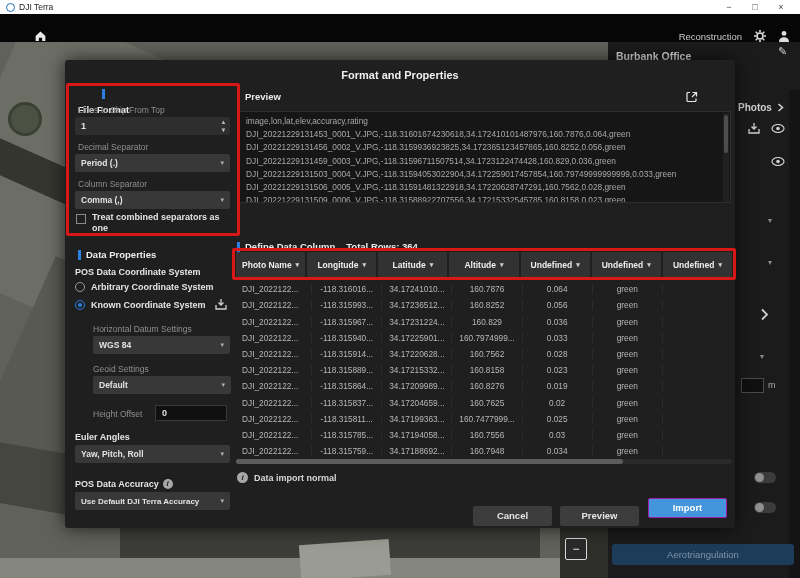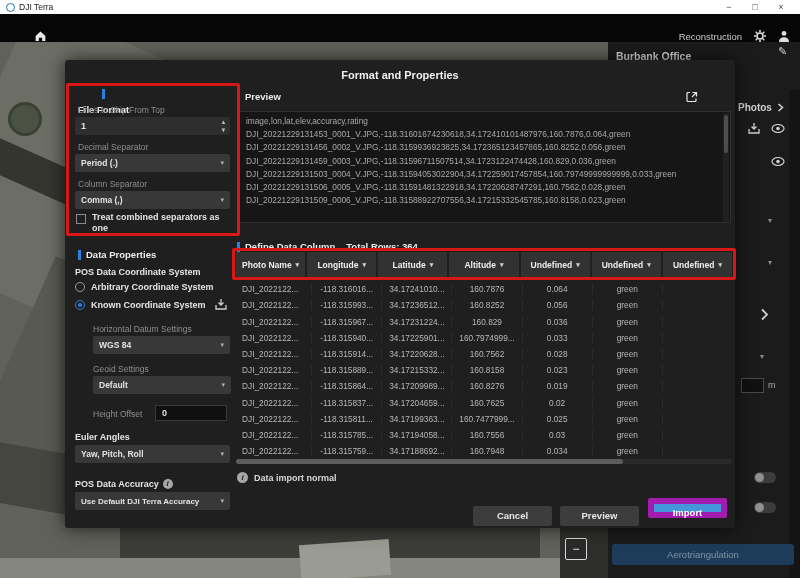--- a/index.html
+++ b/index.html
@@ -77,21 +77,21 @@
     border-radius:50%; background:#2d7fe0; }
   .radio-row { position:absolute; display:flex; align-items:center; gap:6px; color:#e4e4e4;
     font-size:9px; font-weight:bold; }
 
   .num-input { position:absolute; background:#101010; border:1px solid #3a3a3a; color:#e0e0e0;
     font-size:9px; font-weight:bold; padding:2px 6px; }
 
   
   .addfile { position:absolute; display:flex; align-items:center; gap:5px; color:#e8e8e8;
     font-size:13px; font-weight:bold;flex-direction:column; }
-  .preview-box { position:absolute; left:172px; top:51px; width:494px; height:112px; background:#161617;
+  .preview-box { position:absolute; left:172px; top:51px; width:494px; height:92px; background:#161617;
     border:1px solid #2e2e2e; padding:3px 8px 0 8px; overflow:hidden; }
   .pv-line { color:#a9a9a9; font-size:8.3px; line-height:13.2px; white-space:nowrap; }
   .pv-scroll { position:absolute; right:1px; top:1px; width:6px; height:120px; background:#202021; }
   .pv-thumb { position:absolute; left:1px; top:2px; width:4px; height:38px; background:#4d4d4d; border-radius:2px; }
 
   
   .thead { position:absolute; left:171px; top:192px; width:496px; height:25px; display:flex; gap:2px; }
   .th { flex:1; background:#323232; border-radius:1px; color:#efefef; font-size:8.5px; font-weight:bold;
     display:flex; align-items:center; justify-content:center; gap:4px; }
   .th .caret { color:#cfcfcf; font-size:7px; }
@@ -106,21 +106,21 @@
   .hscroll .thumb { position:absolute; left:0; top:0; height:5px; width:78%; background:#5c5c5c; border-radius:3px; }
 
   .info-row { position:absolute; left:172px; top:412px; display:flex; align-items:center; gap:6px; }
   .info-ico { width:11px; height:11px; border-radius:50%; background:#a8a8a8; color:#1e1e1e;
     font-size:8px; font-weight:bold; text-align:center; line-height:11px; font-style:italic; }
   .info-txt { color:#d8d8d8; font-size:9px; font-weight:bold; }
 
   .btn { position:absolute; top:438px; width:79px; height:20px; border-radius:2px; font-size:9.5px;
     font-weight:bold; text-align:center; line-height:20px; }
   .btn-dark { background:#3c3c3c; color:#e6e6e6;margin-top:8px; }
-  .btn-blue { background:#4396db; border:6px solid #a21caf; color:#ffffff; line-height:18px; }
+  .btn-blue { background:#4396db; border:1px solid #a21caf; color:#ffffff; line-height:18px; }
 
   
   .red-box { position:absolute; border:3px solid #d81717; border-radius:2px; z-index:50; pointer-events:none; }
 
   svg { display:block; }
 </style>
 </head>
 <body>
 
 <div class="screen">

